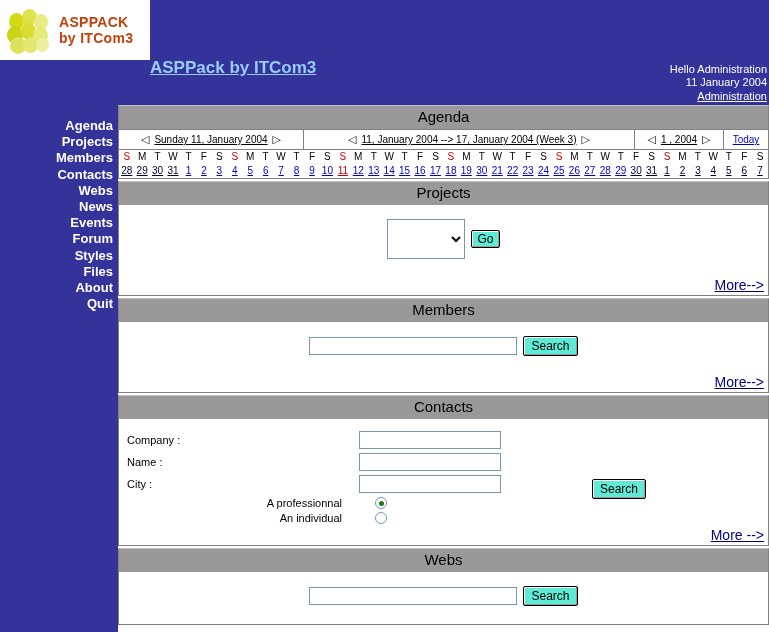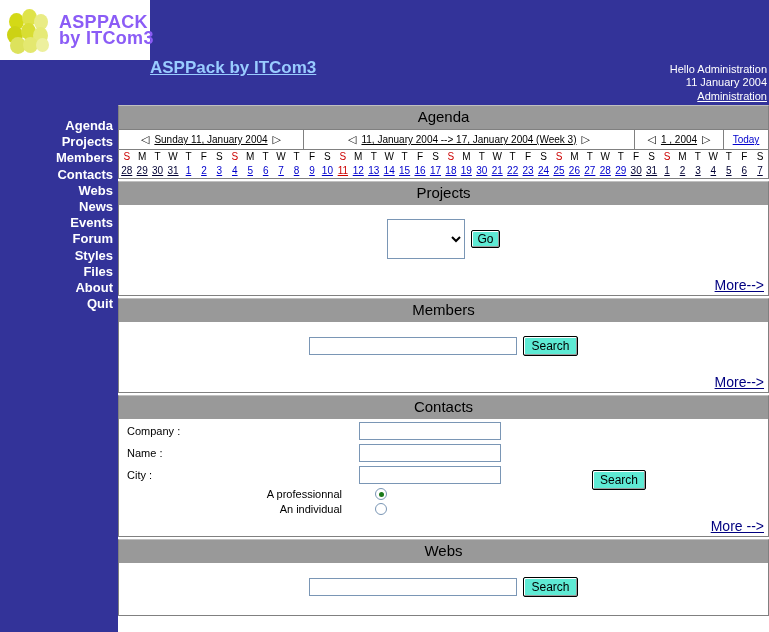--- a/index.html
+++ b/index.html
@@ -45,23 +45,23 @@
   .b2 { width: 15px; height: 17px; left: 16px; top: 2px;  background: #dfe34a; }
   .b3 { width: 14px; height: 16px; left: 28px; top: 7px;  background: #e9ec85; }
   .b4 { width: 16px; height: 18px; left: 1px;  top: 19px; background: #ccd214; }
   .b5 { width: 15px; height: 17px; left: 15px; top: 16px; background: #d8dd33; }
   .b6 { width: 15px; height: 17px; left: 27px; top: 20px; background: #e6ea77; }
   .b7 { width: 16px; height: 17px; left: 4px;  top: 30px; background: #dde25c; }
   .b8 { width: 15px; height: 16px; left: 17px; top: 30px; background: #e4e870; }
   .b9 { width: 13px; height: 14px; left: 30px; top: 31px; background: #edf09e; }
   .logo-text {
     margin-left: 7px;
-    color: #8b5cf6;
+    color: #c2410c;
     font-weight: bold;
-    font-size: 18px;
+    font-size: 14px;
     line-height: 16px;
     letter-spacing: .3px;
     white-space: nowrap;
   }
   .user-info {
     position: absolute;
     right: 2px;
     top: 63px;
     text-align: right;
     color: #ffffff;
@@ -246,21 +246,21 @@
     height: 18px;
     padding: 0 2px;
     box-sizing: border-box;
   }
   .txt-wide { width: 208px; }
   .txt-contact { width: 142px; }
 
   
   .contacts-body {
     position: relative;
-    padding: 3px 0 0 0;
+    padding: 12px 0 0 0;
   }
   .crow {
     display: flex;
     align-items: center;
     margin-bottom: 4px;
   }
   .clabel {
     width: 240px;
     padding-left: 8px;
     box-sizing: border-box;

